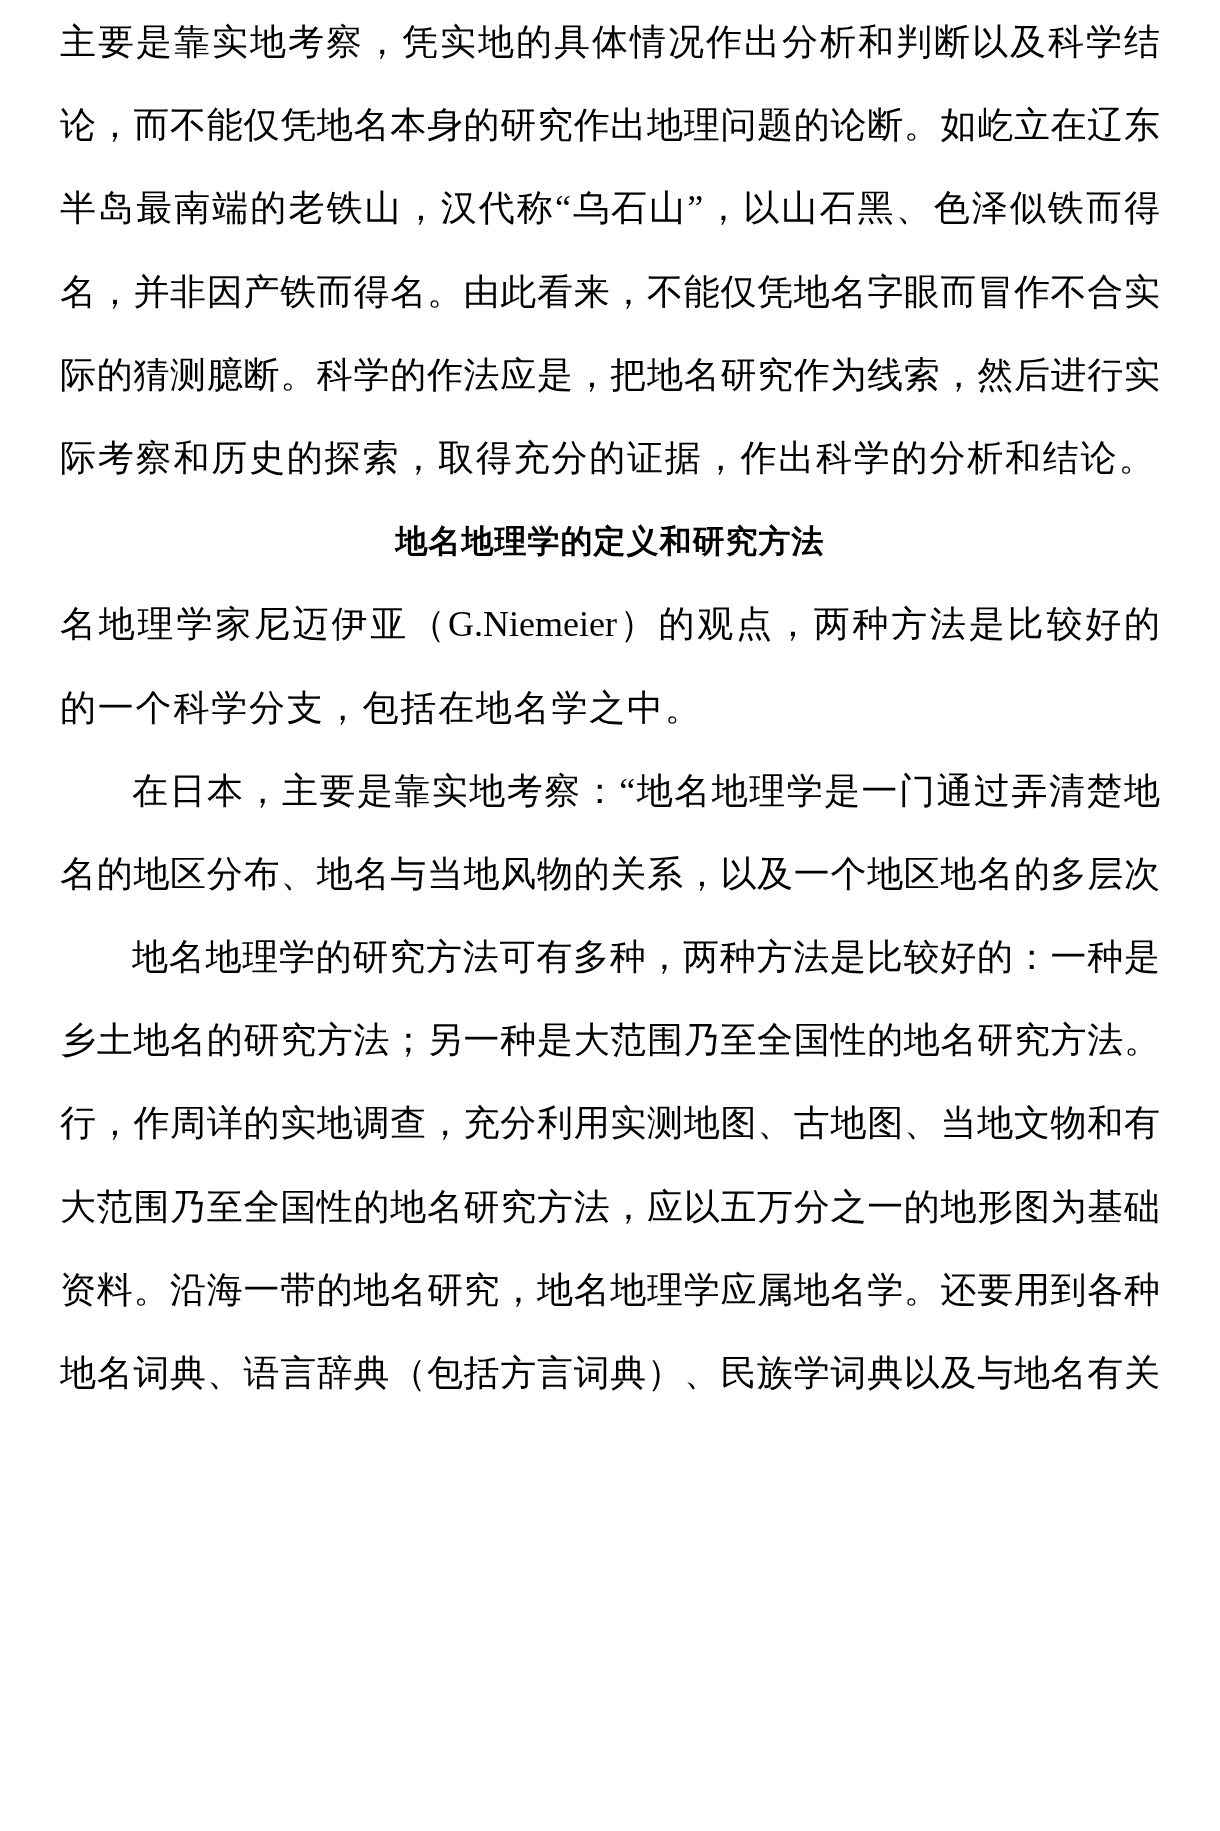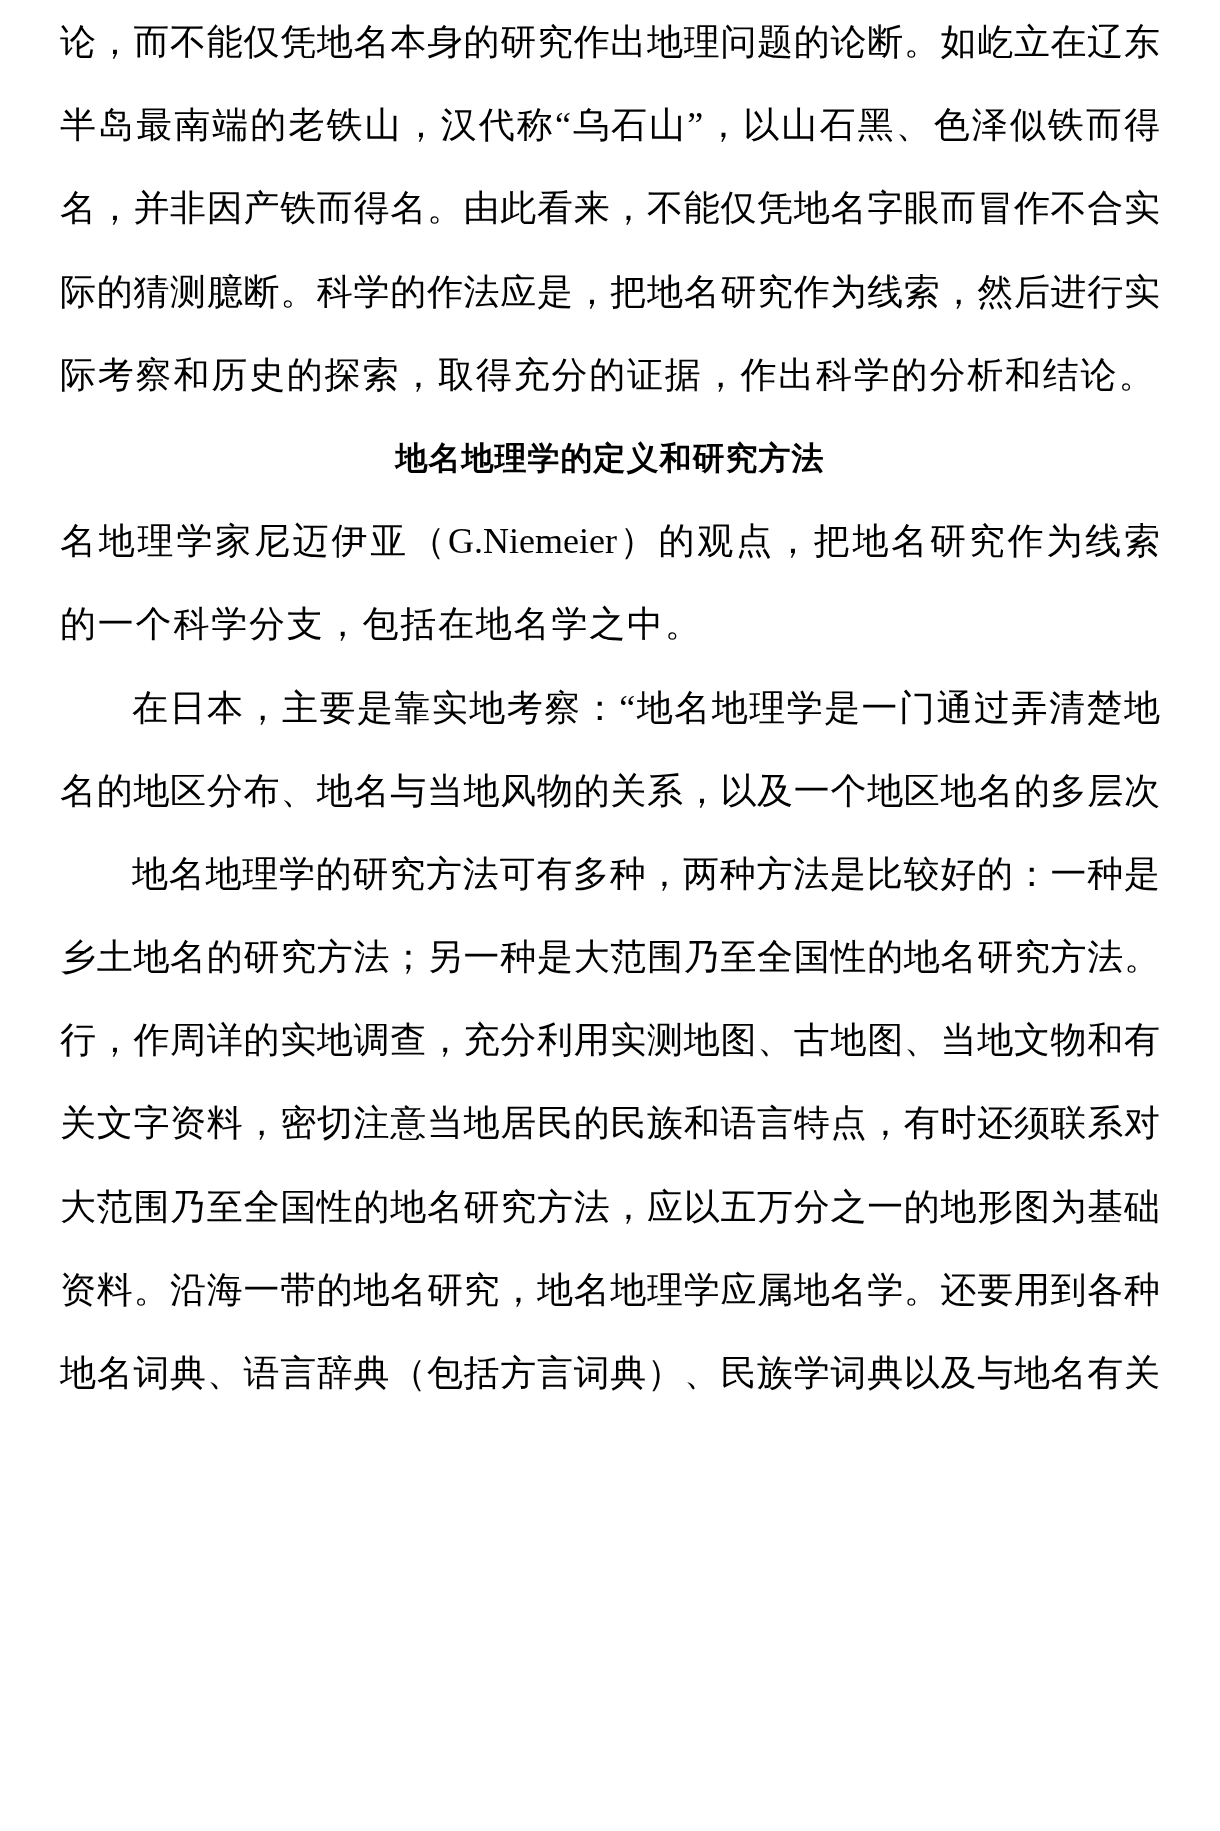--- a/index.html
+++ b/index.html
@@ -43,34 +43,34 @@
     letter-spacing: 1px;
     text-align: center;
     text-align-last: center;
   }
 </style>
 </head>
 <body>
 
 <div class="page">
 
+  <div class="line">主要是靠实地考察，凭实地的具体情况作出分析和判断以及科学结</div>
   <div class="line">论，而不能仅凭地名本身的研究作出地理问题的论断。如屹立在辽东</div>
   <div class="line">半岛最南端的老铁山，汉代称“乌石山”，以山石黑、色泽似铁而得</div>
   <div class="line">名，并非因产铁而得名。由此看来，不能仅凭地名字眼而冒作不合实</div>
   <div class="line">际的猜测臆断。科学的作法应是，把地名研究作为线索，然后进行实</div>
   <div class="line pend">际考察和历史的探索，取得充分的证据，作出科学的分析和结论。</div>
 
   <div class="line heading">地名地理学的定义和研究方法</div>
 
-  <div class="line">名地理学家尼迈伊亚（G.Niemeier）的观点，把地名研究作为线索</div>
+  <div class="line">名地理学家尼迈伊亚（G.Niemeier）的观点，两种方法是比较好的</div>
   <div class="line pend">的一个科学分支，包括在地名学之中。</div>
 
   <div class="line indent">在日本，主要是靠实地考察：“地名地理学是一门通过弄清楚地</div>
   <div class="line">名的地区分布、地名与当地风物的关系，以及一个地区地名的多层次</div>
 
   <div class="line indent">地名地理学的研究方法可有多种，两种方法是比较好的：一种是</div>
   <div class="line">乡土地名的研究方法；另一种是大范围乃至全国性的地名研究方法。</div>
   <div class="line">行，作周详的实地调查，充分利用实测地图、古地图、当地文物和有</div>
-  <div class="line">关文字资料，密切注意当地居民的民族和语言特点，有时还须联系对</div>
   <div class="line">大范围乃至全国性的地名研究方法，应以五万分之一的地形图为基础</div>
   <div class="line">资料。沿海一带的地名研究，地名地理学应属地名学。还要用到各种</div>
   <div class="line">地名词典、语言辞典（包括方言词典）、民族学词典以及与地名有关</div>
 </div>
 
 </body></html>

